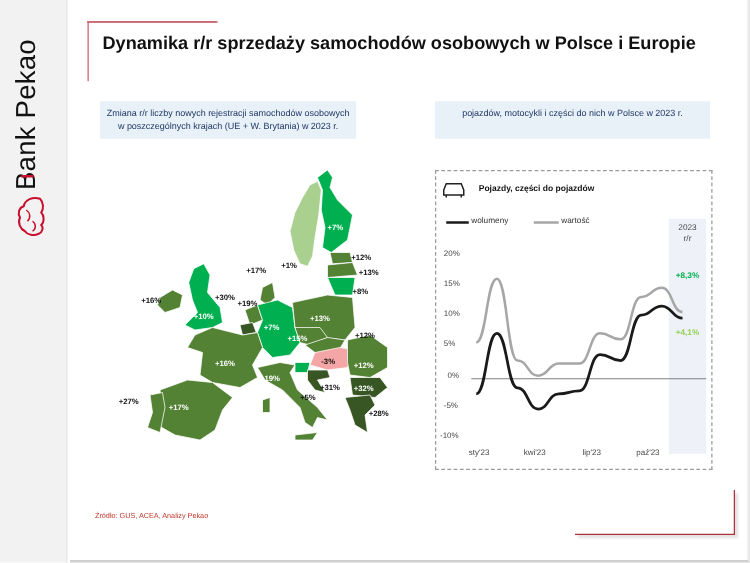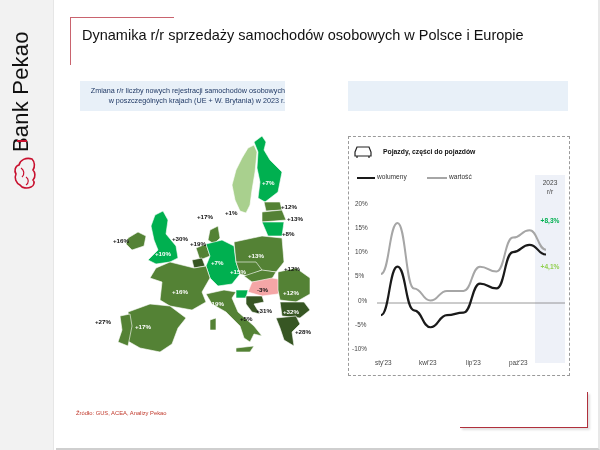--- a/index.html
+++ b/index.html
@@ -2,23 +2,23 @@
 <html><head>
 <meta charset="utf-8">
 <style>
   * { margin:0; padding:0; box-sizing:border-box; }
   body { width:600px; height:450px; background:#ffffff; font-family:"Liberation Sans", sans-serif; position:relative; overflow:hidden; }
   .sidebar { position:absolute; left:0; top:0; width:54px; height:450px; background:#f2f2f2; border-right:1px solid #e6e6e6; }
   .brand { position:absolute; left:8px; top:152px; transform:rotate(-90deg); transform-origin:left top; font-size:22px; color:#111; white-space:nowrap; letter-spacing:0.2px; }
   .brand-bar { position:absolute; left:17px; top:140px; width:10px; height:2px; background:#c8102e; }
   .brand-logo { position:absolute; left:12px; top:155px; width:26px; height:36px; }
   .outer-border { position:absolute; left:56px; top:0; right:0; bottom:0; border-bottom:2px solid #cfcfcf; border-right:2px solid #e8e8e8; }
-  .title { position:absolute; left:82px; top:27px; font-size:14.5px; font-weight:normal; color:#111; white-space:nowrap; }
+  .title { position:absolute; left:82px; top:27px; font-size:14.5px; font-weight:bold; color:#111; white-space:nowrap; }
   .tl { position:absolute; left:70px; top:17px; width:103px; border-top:1px solid #c9636e; }
-  .caption { position:absolute; top:81px; height:30px; background:#e8f0f8; font-size:7.2px; color:#1f3864; text-align:right; line-height:10px; padding-top:5px; }
+  .caption { position:absolute; top:81px; height:30px; background:#e8f0f8; font-size:7.2px; color:#1f3864; text-align:center; line-height:10px; padding-top:5px; }
   .cap1 { left:80px; width:205px; }
   .cap2 { left:348px; width:220px; }
   .map { position:absolute; left:70px; top:130px; width:250px; height:230px; }
   .chart-box { position:absolute; left:348px; top:136px; width:222px; height:240px; border:1px dashed #9a9a9a; }
   .source { position:absolute; left:76px; top:410px; font-size:5.8px; color:#c0392b; }
   .br-frame { position:absolute; left:460px; top:392px; width:128px; height:36px; border-right:1px solid #b0303c; border-bottom:1px solid #b0303c; box-shadow:2px 2px 2px rgba(0,0,0,0.12); }
   .lbl { position:absolute; font-size:6.2px; font-weight:bold; color:#111; white-space:nowrap; }
   .lblw { position:absolute; font-size:6.2px; font-weight:bold; color:#fff; white-space:nowrap; }
 </style>
 </head>
@@ -81,20 +81,21 @@
 <div style="position:absolute; left:70px; top:17px; width:103px;"></div>
 <div style="position:absolute; left:70px; top:17px; width:103px;"></div>
 
 <h1 class="title">Dynamika r/r sprzedaży samochodów osobowych w Polsce i Europie</h1>
 
 <div class="caption cap1">
   <div>Zmiana r/r liczby nowych rejestracji samochodów osobowych</div>
   <div>w poszczególnych krajach (UE + W. Brytania) w 2023 r.</div>
 </div>
 <div class="caption cap2">
+  <div>pojazdów, motocykli i części do nich w Polsce w 2023 r.</div>
 </div>
 
 <svg class="map" viewBox="70 130 250 230">
   <g stroke="#ffffff" stroke-width="0.6">
 
     <path d="M248 148 L254 145 L257 152 L255 172 L252 190 L250 205 L246 213 L240 211 L235 200 L232 185 L236 170 L242 158 Z" fill="#a9d08e"></path>
 
     <path d="M254 142 L262 136 L266 142 L264 150 L270 160 L282 172 L278 192 L265 202 L258 198 L260 182 L257 168 L258 152 Z" fill="#00b050"></path>
 
     <path d="M264 202 L280 202 L282 210 L266 211 Z" fill="#548235"></path>

